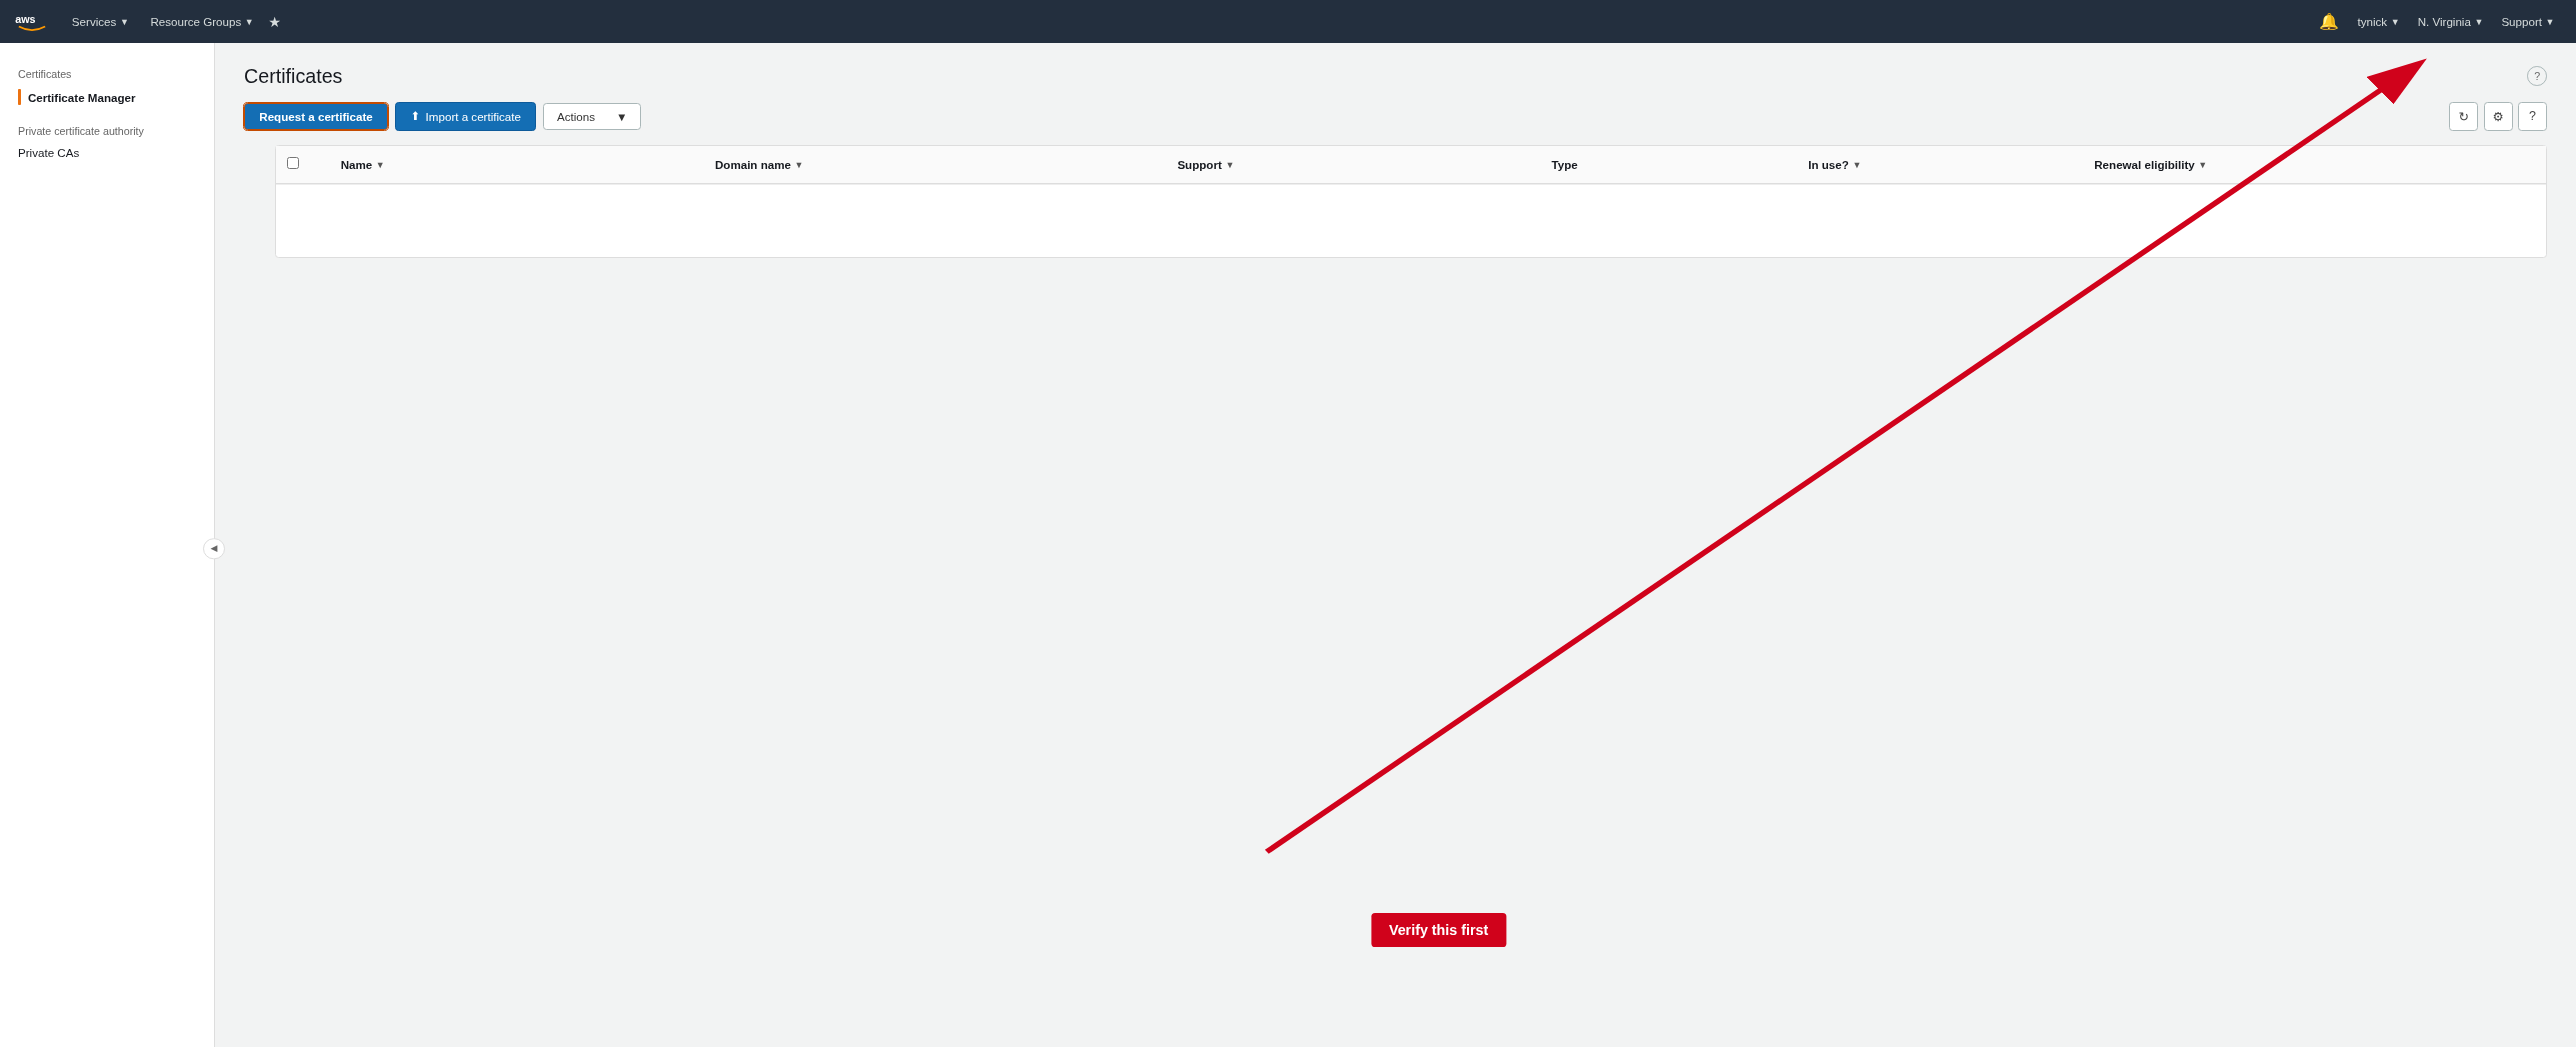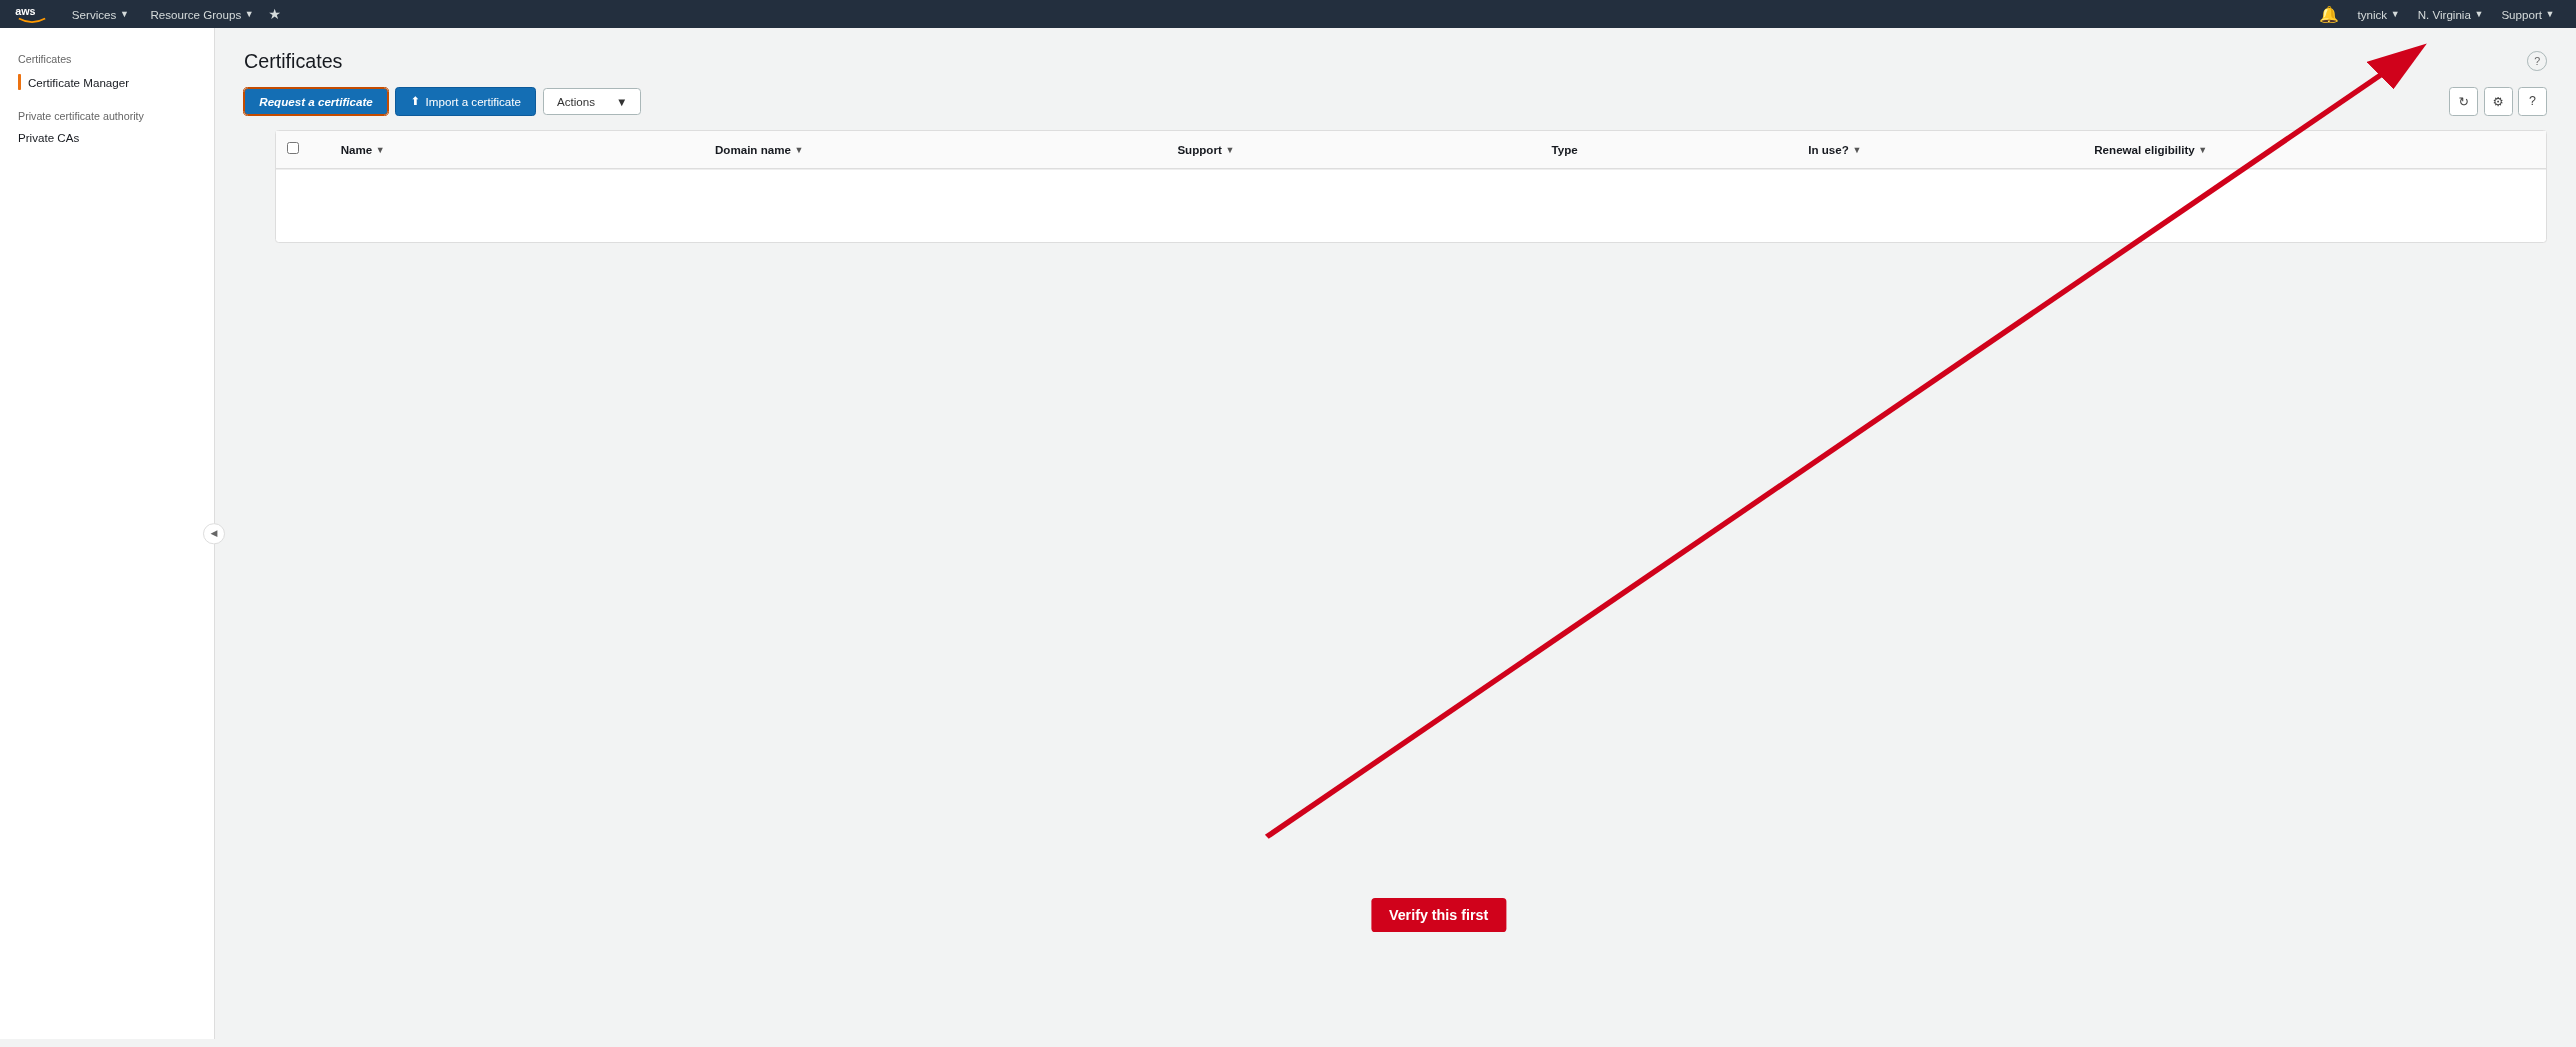--- a/index.html
+++ b/index.html
@@ -1,21 +1,21 @@
 <!DOCTYPE html>
 <html style="font-size:14.3px"><head>
   <meta charset="utf-8">
   <style>
     * { box-sizing: border-box; margin: 0; padding: 0; }
     body { font-family: 'Amazon Ember', Arial, sans-serif; font-size: 12.5px; background: #f2f3f3; min-height: 100vh; }
 
     
     .top-nav {
       background: #232f3e;
-      height: 28px;
+      height: 43px;
       display: flex;
       align-items: center;
       padding: 0 14.3px;
       gap: 7.2px;
       position: relative;
     }
     .aws-logo {
       display: flex;
       align-items: center;
       margin-right: 7.2px;
@@ -60,21 +60,21 @@
       font-size: 10.7px;
       color: #666;
       padding: 7.2px 18px 3.6px;
     }
     .sidebar-item-active {
       display: flex;
       align-items: center;
       padding: 5.4px 18px;
       cursor: pointer;
       font-size: 11.6px;
-      font-weight: normal;
+      font-weight: bold;
       color: #16191f;
     }
     .sidebar-item-active::before {
       content: '';
       display: inline-block;
       width: 2.7px;
       height: 16px;
       background: #ec7211;
       margin-right: 7.2px;
       border-radius: 0.9px;
@@ -174,21 +174,20 @@
       color: #fff;
       border: 1.8px solid #c44b00;
       border-radius: 3.6px;
       padding: 6.3px 14.3px;
       font-size: 11.6px;
       cursor: pointer;
       font-weight: bold;
       white-space: nowrap;
       outline: 1.8px solid #c44b00;
       outline-offset: 0.9px;
-      font-style: italic;
     }
     .btn-secondary {
       background: #146eb4;
       color: #fff;
       border: 0.9px solid #0d5a9a;
       border-radius: 3.6px;
       padding: 6.3px 14.3px;
       font-size: 11.6px;
       cursor: pointer;
       display: flex;

